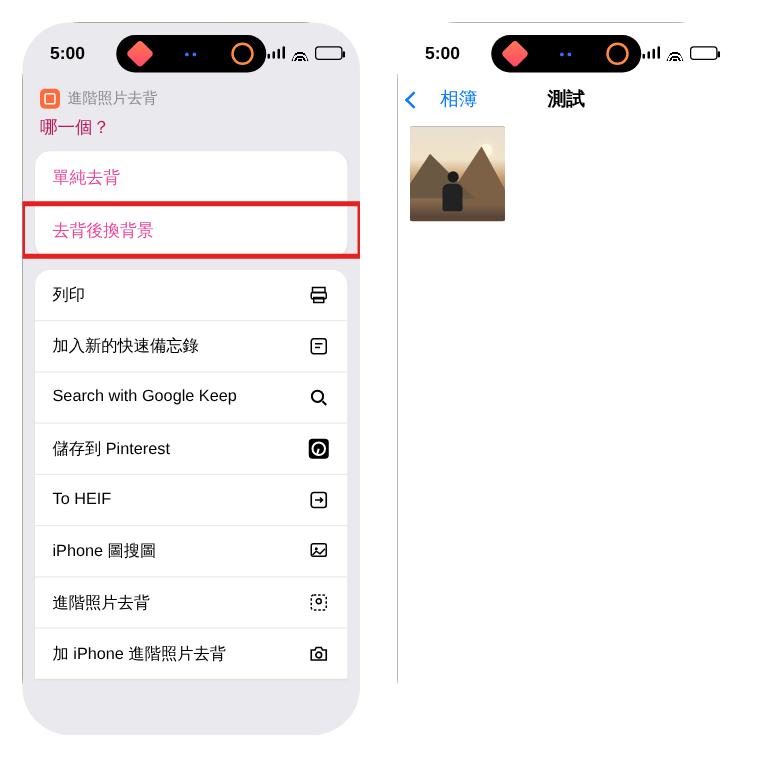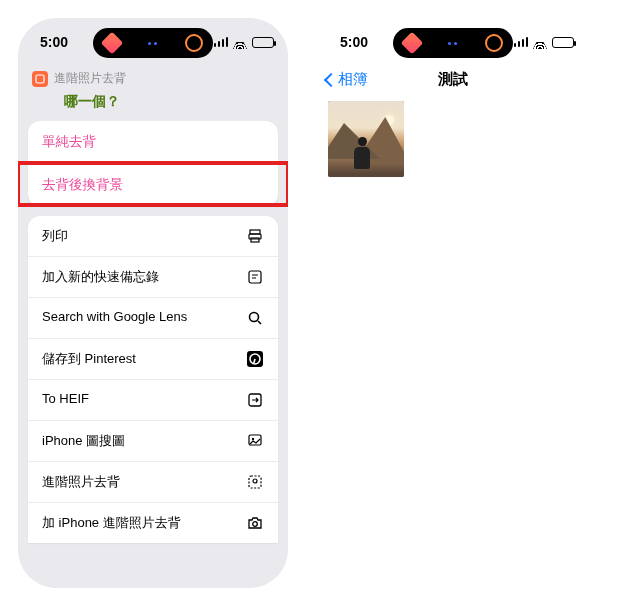--- a/index.html
+++ b/index.html
@@ -104,21 +104,21 @@
     padding: 4px 14px 6px;
     display:flex; align-items:center; gap:6px;
     font-size: 12px; color:#8a8a8d;
   }
   .sheet-head .appicon{
     width:16px;height:16px;border-radius:4px;background:#ff6a3d;
     display:flex;align-items:center;justify-content:center;
   }
   .prompt {
     padding: 0 14px 10px;
-    font-size: 14px; font-weight:700; color:#4d7c0f;margin-left:32px;
+    font-size: 14px; font-weight:400; color:#be185d;
   }
   .card {
     margin: 0 10px 10px;
     background:#fff;
     border-radius: 12px;
     overflow:hidden;
     box-shadow: 0 1px 2px rgba(0,0,0,0.06);
   }
   .card .row {
     padding: 12px 14px;
@@ -155,21 +155,21 @@
 
   
   .nav {
     display:flex; align-items:center; justify-content:center;
     position:relative;
     padding: 4px 12px 8px;
   }
   .nav .back{
     position:absolute; left:8px; top:4px;
     display:flex; align-items:center; color:#0a7aff;
-    font-size:15px; gap:2px;
+    font-size:15px; gap:16px;
   }
   .nav .back .chev{
     width:10px;height:10px;border-left:2.5px solid #0a7aff;border-bottom:2.5px solid #0a7aff;
     transform:rotate(45deg);
   }
   .nav .title{ font-size:15px; font-weight:600; color:#000;}
   .grid {
     padding: 4px 10px;
     display:flex; flex-wrap:wrap; gap:4px;
   }
@@ -247,21 +247,21 @@
       <div class="lrow">
         <span>加入新的快速備忘錄</span>
         <span class="ic">
             <svg width="16" height="16" viewBox="0 0 16 16">
               <rect x="2" y="2" width="12" height="12" rx="2" fill="none" stroke="#000" stroke-width="1.2"></rect>
               <path d="M5 6h6M5 9h4" stroke="#000" stroke-width="1.2"></path>
             </svg>
           </span>
       </div>
       <div class="lrow">
-        <span>Search with Google Lens</span>
+        <span>Search with Google Keep</span>
         <span class="ic">
             <svg width="16" height="16" viewBox="0 0 16 16">
               <circle cx="7" cy="7" r="4.5" fill="none" stroke="#000" stroke-width="1.6"></circle>
               <path d="M11 11l3 3" stroke="#000" stroke-width="1.6"></path>
             </svg>
           </span>
       </div>
       <div class="lrow">
         <span>儲存到 Pinterest</span>
         <span class="ic">

